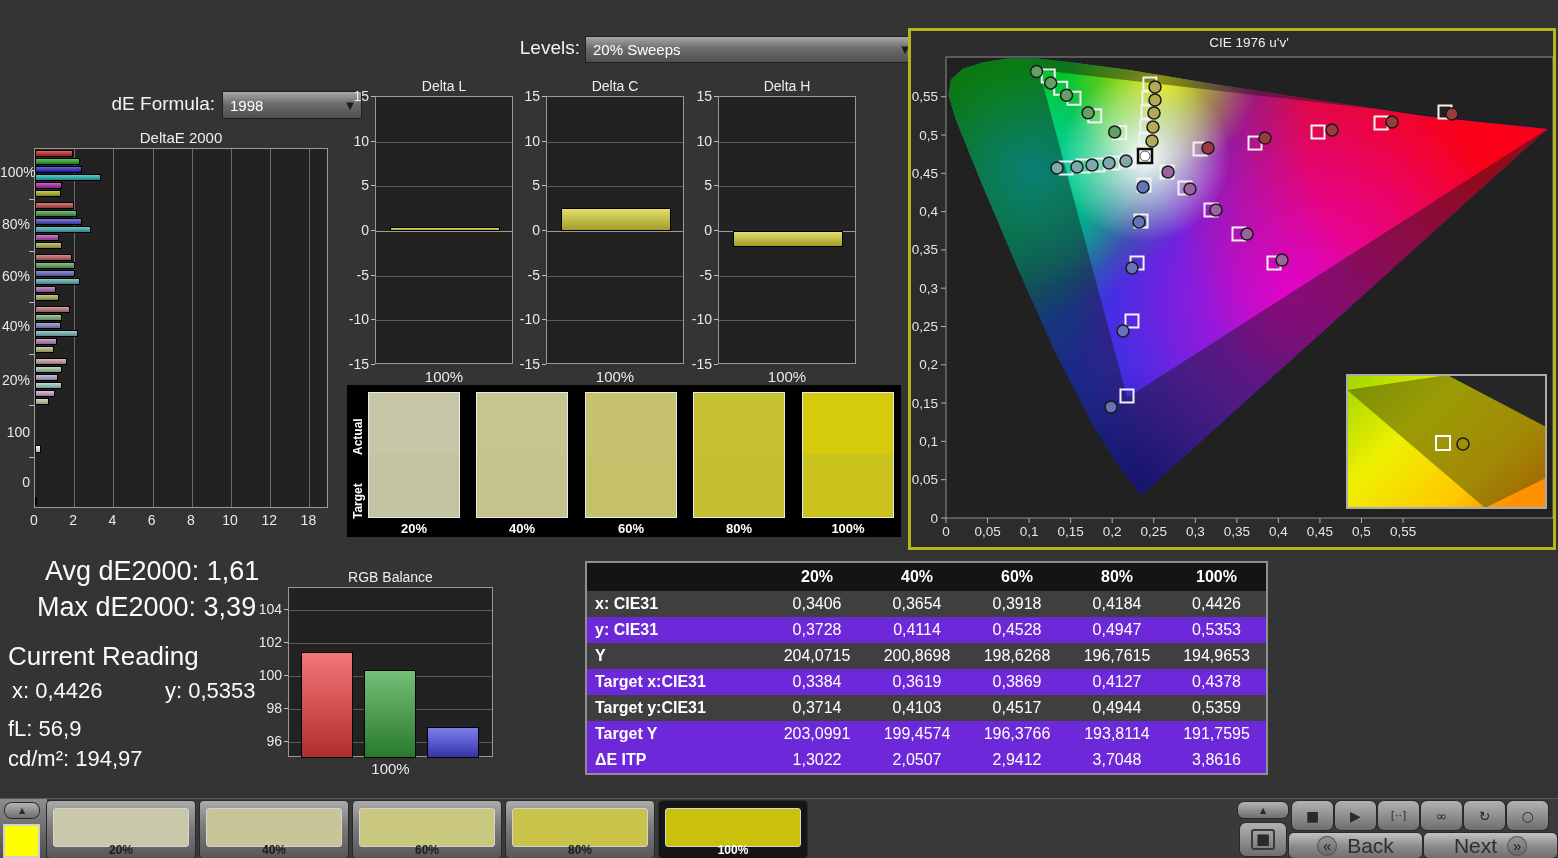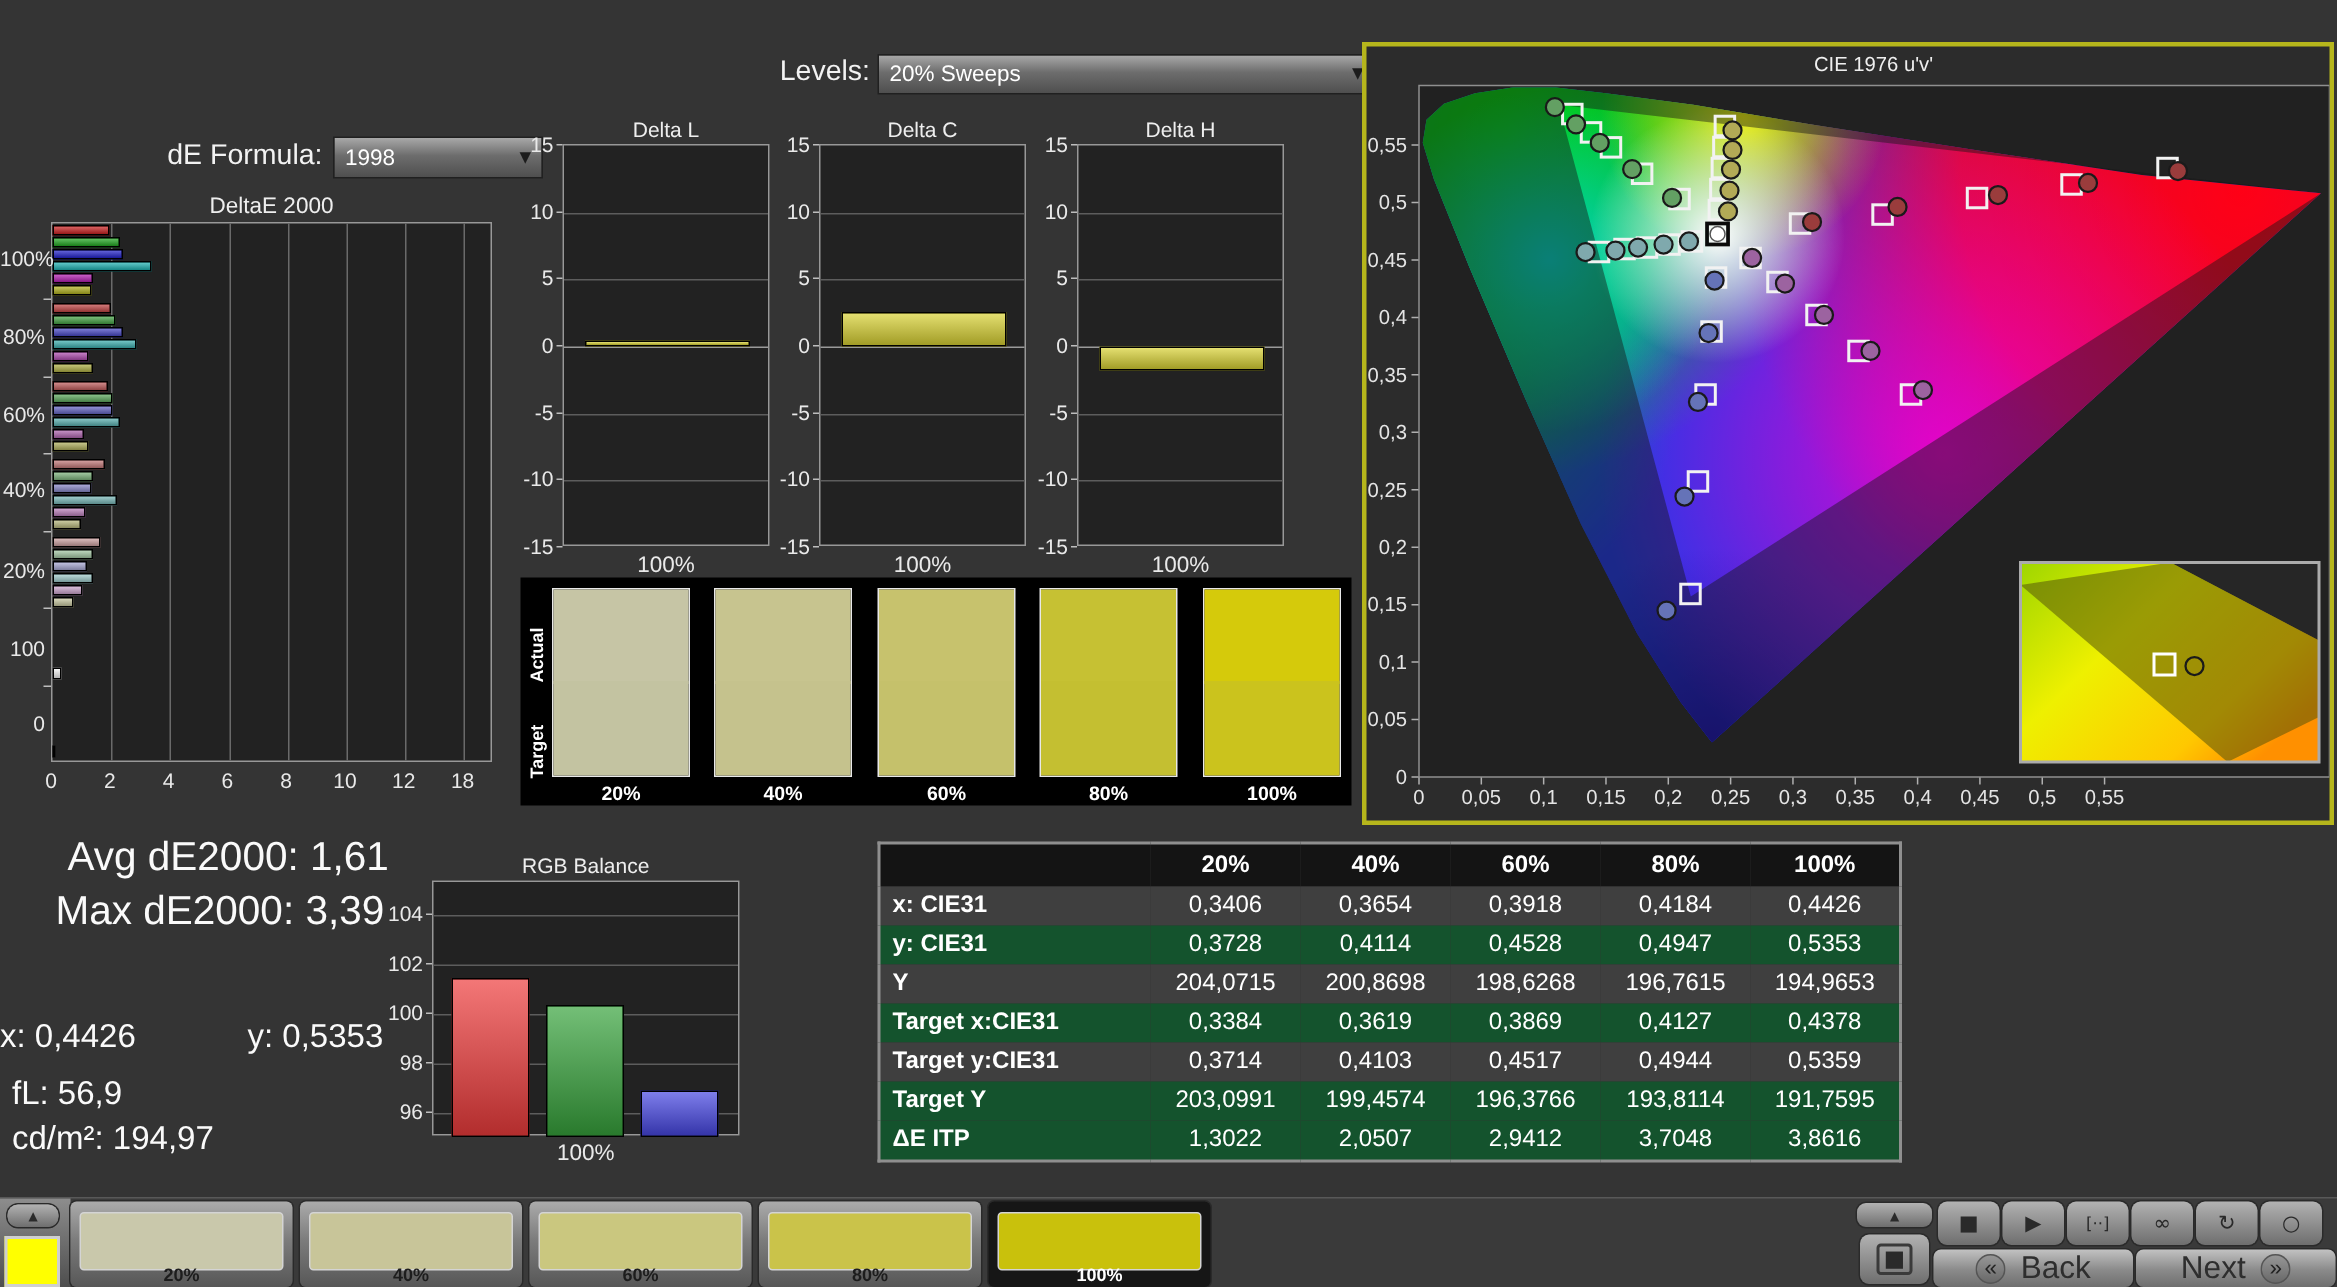--- a/index.html
+++ b/index.html
@@ -30,21 +30,21 @@
        background:#2c2c2c;box-sizing:border-box}
   .stats1{font-size:27px;color:#fafafa}
   .stats2{font-size:26px;color:#fafafa}
   .stats3{font-size:22px;color:#fafafa}
   table.meas{position:absolute;left:585px;top:561px;border-collapse:collapse;
        border:2px solid #8f8f8f;table-layout:fixed;font-size:16px}
   table.meas th{background:#141414;color:#fff;font-weight:bold;height:26px;text-align:center}
   table.meas td{height:24px;text-align:center;color:#fff;font-weight:500}
   table.meas td.rl{text-align:left;padding-left:8px;font-weight:bold}
   tr.dark td{background:#3f3f3f}
-  tr.light td{background:#14532d}
+  tr.light td{background:#6d28d9}
   .bbar{left:0;top:798px;width:1558px;height:60px;background:#3a3a3a;border-top:1px solid #585858}
   .plate{position:absolute;border-radius:4px;background:linear-gradient(#ababab,#7c7c7c 45%,#575757);
          box-shadow:0 0 0 1px #2a2a2a;cursor:pointer}
   .plate.sel{background:#161616}
   .plate .chip{position:absolute;left:6px;top:7px;right:6px;height:37px;border-radius:3px;
          border:1px solid #d4d4d4}
   .plate .plab{position:absolute;left:0;right:0;bottom:1px;text-align:center;
          font-size:12px;font-weight:bold;color:#1d1d1d}
   .plate.sel .plab{color:#fff}
   .minibtn{position:absolute;border-radius:6px;background:linear-gradient(#b2b2b2,#6e6e6e);
@@ -338,21 +338,22 @@
           <rect x="528" y="408" width="14" height="14" fill="none" stroke="#fff" stroke-width="2"></rect>
           <circle cx="555" cy="416" r="6" fill="none" stroke="#1a1a1a" stroke-width="1.5"></circle>
           <rect x="439" y="347" width="199" height="133" fill="none" stroke="#ababab" stroke-width="2"></rect>
         </g>
       <rect x="38" y="29" width="607" height="461" fill="none" stroke="#8f8f8f" stroke-width="1"></rect>
     </svg>
   </div>
 
   <div class="abs stats1" style="left:45px;top:556px">Avg dE2000: 1,61</div>
   <div class="abs stats1" style="left:37px;top:592px">Max dE2000: 3,39</div>
-  <div class="abs stats3" style="left:0;top:678px">x: 0,4426</div>
+  <div class="abs stats2" style="left:8px;top:641px">Current Reading</div>
+  <div class="abs stats3" style="left:12px;top:678px">x: 0,4426</div>
   <div class="abs stats3" style="left:165px;top:678px">y: 0,5353</div>
   <div class="abs stats3" style="left:8px;top:716px">fL: 56,9</div>
   <div class="abs stats3" style="left:8px;top:746px">cd/m²: 194,97</div>
 
   <div class="chart-title" style="left:288px;top:569px;width:205px;font-size:14px">RGB Balance</div>
   <div id="rgb-wrap">
     <div class="plot" id="rgb-plot" style="left:288px;top:587px;width:205px;height:170px">
         <div class="hgrid" style="top: 21.5px;"></div>
         <div class="hgrid" style="top: 54.5px;"></div>
         <div class="hgrid" style="top: 87.5px;"></div>

